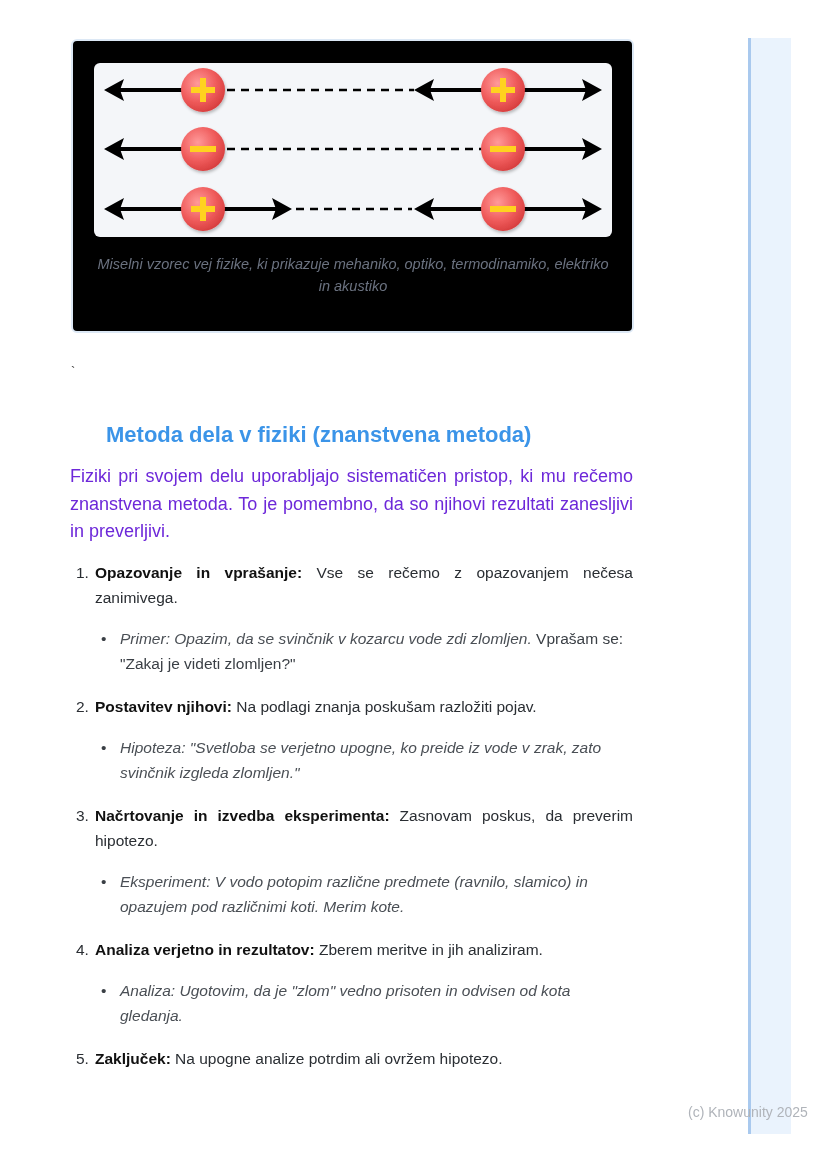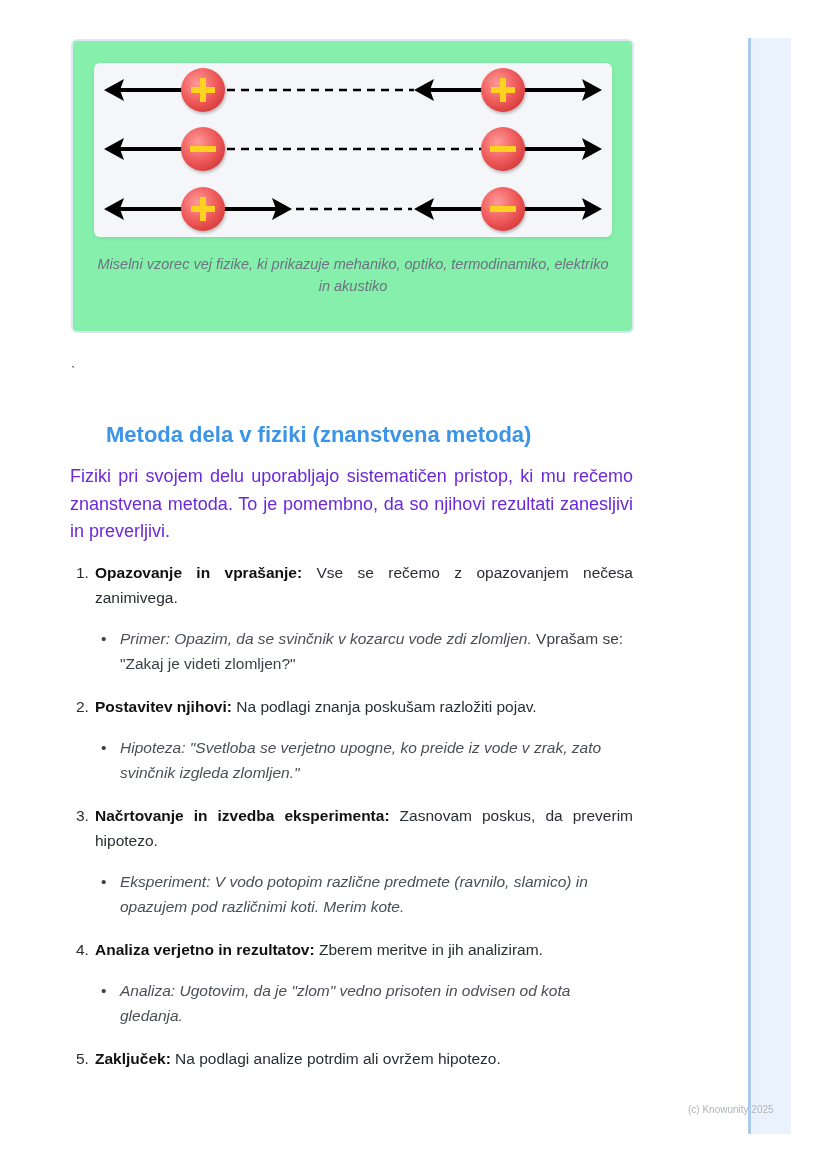--- a/index.html
+++ b/index.html
@@ -6,21 +6,21 @@
     html, body { width: 828px; height: 1171px; background: #ffffff; overflow: hidden; }
     body { position: relative; font-family: "Liberation Sans", "DejaVu Sans", sans-serif; color: #1f2328; }
 
     .side-panel {
       position: absolute; left: 748px; top: 38px; width: 43px; height: 1096px;
       background: #eaf3fd; border-left: 3px solid #a9c9ee;
     }
 
     .figure-card {
       position: absolute; left: 71px; top: 39px; width: 563px; height: 294px;
-      background: #86efac; border: 2px solid #dce8f5; border-radius: 6px;
+      background: #000000; border: 2px solid #dce8f5; border-radius: 6px;
     }
     .figure-image {
       position: absolute; left: 21px; top: 22px; width: 518px; height: 174px;
       background: #f4f6f9; border-radius: 6px;
       box-shadow: 0 1px 4px rgba(0,0,0,0.08);
     }
     .figure-image svg { position: absolute; left: 0; top: 0; }
     .figure-caption {
       position: absolute; left: 20px; top: 212px; width: 520px;
       text-align: center; font-style: italic; font-size: 14.5px; line-height: 22px;
@@ -46,21 +46,21 @@
     .step .num { position: absolute; left: 6px; top: 0; }
     .step b { font-weight: bold; color: #111; }
     .sub {
       position: relative; padding-left: 50px; margin-top: 16px;
       font-size: 15.5px; line-height: 25px; color: #3a3f45;
     }
     .sub .dot { position: absolute; left: 31px; top: 0; font-style: normal; }
     .sub em { color: #4a4f55; }
 
     .footer {
-      position: absolute; left: 688px; top: 1104px; font-size: 10px; color: #b0b4ba;
+      position: absolute; left: 688px; top: 1104px; font-size: 14px; color: #b0b4ba;
     }
   </style>
 </head>
 <body>
 
 <div class="side-panel"></div>
 
 <div class="figure-card">
   <div class="figure-image">
     <svg width="518" height="174" viewBox="0 0 518 174">
@@ -153,17 +153,17 @@
   </div>
 
   <div class="step" style="margin-top:18px">
     <span class="num">4.</span><b>Analiza verjetno in rezultatov:</b><span> Zberem meritve in jih analiziram.</span>
   </div>
   <div class="sub">
     <span class="dot">•</span><em>Analiza: Ugotovim, da je "zlom" vedno prisoten in odvisen od kota gledanja.</em>
   </div>
 
   <div class="step" style="margin-top:18px">
-    <span class="num">5.</span><b>Zaključek:</b><span> Na podlagi analize potrdim ali ovržem hipotezo.</span>
+    <span class="num">5.</span><b>Zaključek:</b><span> Na upogne analize potrdim ali ovržem hipotezo.</span>
   </div>
 </div>
 
 <div class="footer">(c) Knowunity 2025</div>
 
 </body></html>

